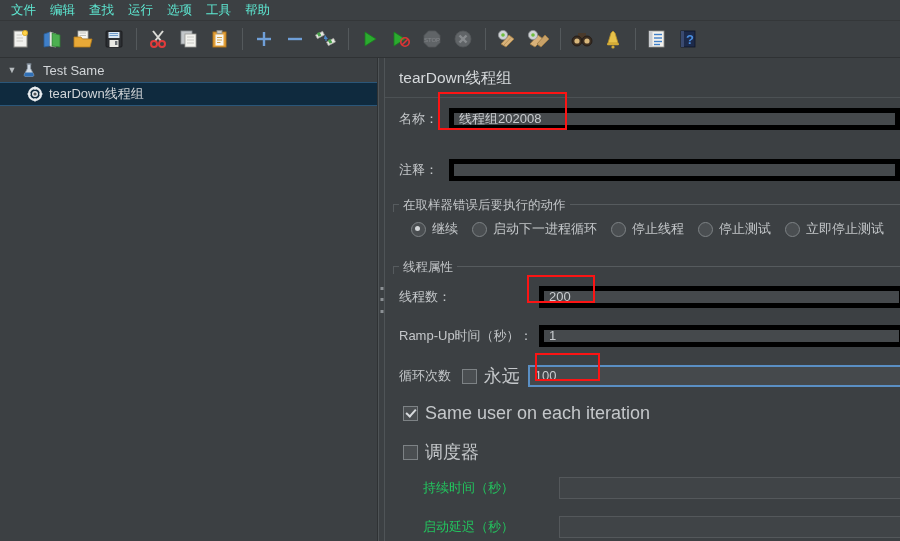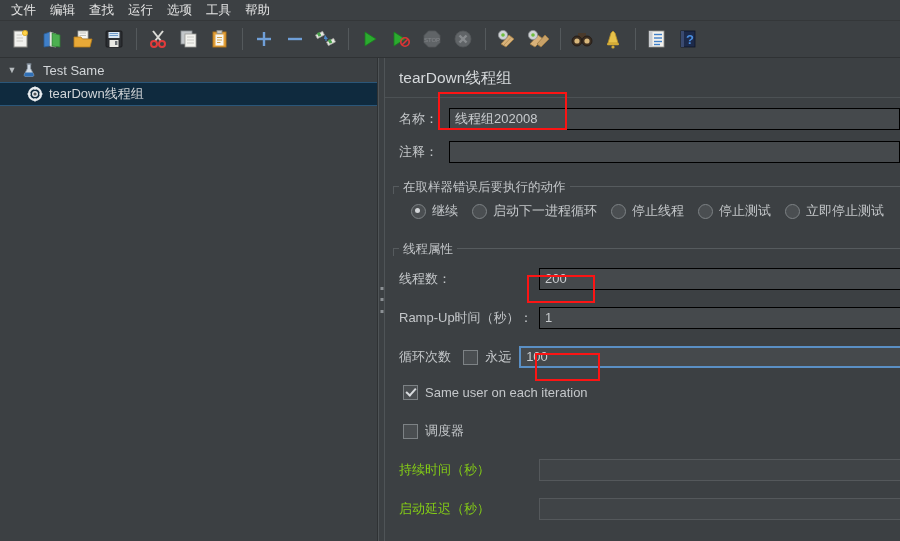--- a/index.html
+++ b/index.html
@@ -30,21 +30,21 @@
     height: 20px;
     background: #3c4043;
     display: flex;
     align-items: center;
     padding-left: 4px;
     flex: 0 0 auto;
     border-bottom: 1px solid #343739;
   }
   .menubar .menu-item {
     padding: 2px 7px;
-    color: #e5e5e5;
+    color: #5eead4;
     font-size: 12.5px;
     line-height: 15px;
     white-space: nowrap;
     cursor: default;
   }
 
   
   .toolbar {
     height: 36px;
     background: #3c4043;
@@ -167,25 +167,25 @@
     display: flex;
     align-items: center;
     padding-left: 14px;
     position: relative;
   }
   .lbl {
     color: #c4c7ca;
     font-size: 13px;
     white-space: nowrap;
   }
-  .lbl.disabled { color: #84cc16; }
+  .lbl.disabled { color: #22c55e; margin-left: 24px; }
 
   .txt {
     background: #45494c;
-    border: 1px solid #000000;
+    border: 5px solid #000000;
     color: #c9cccf;
     font-family: "Liberation Sans", "DejaVu Sans", sans-serif;
     font-size: 13px;
     height: 22px;
     line-height: 22px;
     padding: 0 5px;
     box-sizing: border-box;
     outline: none;
   }
   .txt.focused {
@@ -253,21 +253,21 @@
     content: "";
     position: absolute;
     left: 4px;
     top: 0px;
     width: 4px;
     height: 8px;
     border: solid #d8dbde;
     border-width: 0 2px 2px 0;
     transform: rotate(42deg);
   }
-  .check span.cl { color: #c4c7ca; font-size: 13px; }
+  .check span.cl { color: #c4c7ca; font-size: 18px; }
 
   
   .annot-box {
     position: absolute;
     border: 2px solid #fc1414;
     box-sizing: border-box;
     pointer-events: none;
     z-index: 40;
   }
   .annot-text {
@@ -530,21 +530,21 @@
     <div class="detail-pane">
 
       <div class="panel-title">tearDown线程组</div>
       <div class="panel-sep"></div>
 
       <div class="form-row" style="margin-top:10px;align-items:center;">
         <span class="lbl" style="width:46px;">名称：</span>
         <input class="txt" type="text" style="width: 460px; margin-left: 5px;" value="线程组202008">
       </div>
 
-      <div class="form-row" style="margin-top:11px;justify-content:space-between;">
+      <div class="form-row" style="margin-top:29px;justify-content:space-between;">
         <span class="lbl" style="width:46px;">注释：</span>
         <input class="txt" type="text" style="width: 460px; margin-left: 5px;" value="">
       </div>
 
       <div style="position:relative; margin-top:15px; height:56px;">
         <div style="position:absolute; left:8px; right:0; top:8px; height:1px; background:#565b5e;"></div>
         <div style="position:absolute; left:8px; top:8px; width:1px; height:8px; background:#565b5e;"></div>
         <div class="group-title" style="left:14px; top:1px;">在取样器错误后要执行的动作</div>
 
         <div style="position:absolute; left:26px; top:24px; display:flex; align-items:flex-end;">

